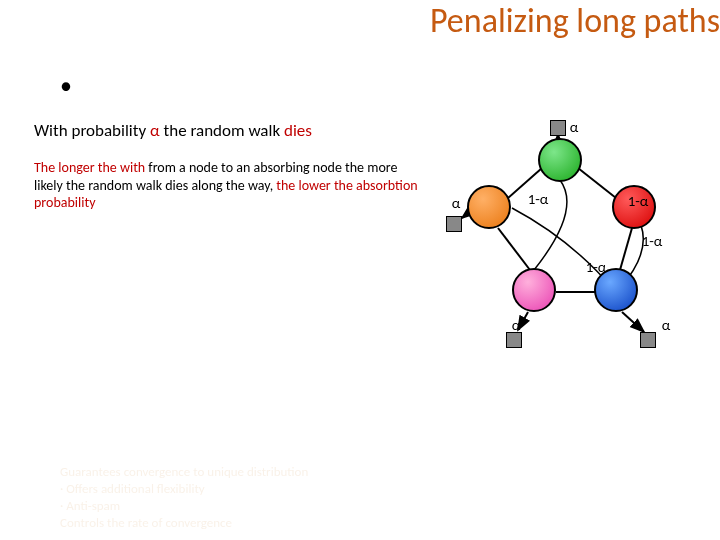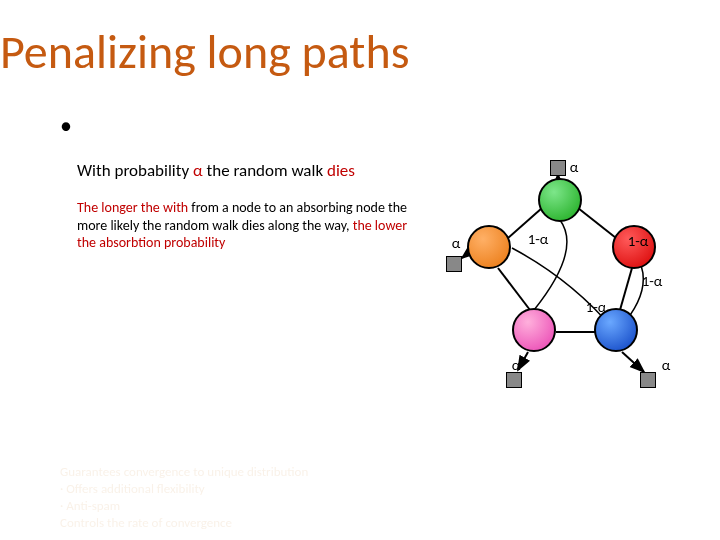--- a/index.html
+++ b/index.html
@@ -5,43 +5,42 @@
   * { margin: 0; padding: 0; box-sizing: border-box; }
   body {
     width: 720px;
     height: 540px;
     background: #fff;
     font-family: Calibri, "Segoe UI", Arial, sans-serif;
     position: relative;
     overflow: hidden;
   }
   .title {
-    text-align: left;
-    font-size: 48px;
+    text-align: right;
+    font-size: 34px;
     color: #c55a11;
-    padding-top: 22px;
     font-weight: 400;
   }
   .bullet {
     padding: 30px 50px 10px 60px;
     font-size: 24px;
     color: #000;
     display: flex;
   }
   .bullet .dot { margin-right: 14px; }
   .bullet .uni { text-decoration: underline; }
   .bullet .alpha { text-decoration: underline; }
   .body-wrap {
     display: flex;
     padding: 10px 20px 0 34px;
   }
   .texts {
     width: 390px;
   }
-  .p1, .p2, .p3 { font-size: 17px; color: #000; margin-bottom: 18px; line-height: 1.25; margin-left: 43px; }
+  .p1, .p2, .p3 { font-size: 17px; color: #000; margin-bottom: 18px; line-height: 1.25; }
   .p3 { font-size: 14px; }
   .red-txt { color: #c00000; }
   .diagram {
     position: relative;
     width: 280px;
     height: 260px;
   }
   .circle {
     position: absolute;
     width: 44px; height: 44px;

